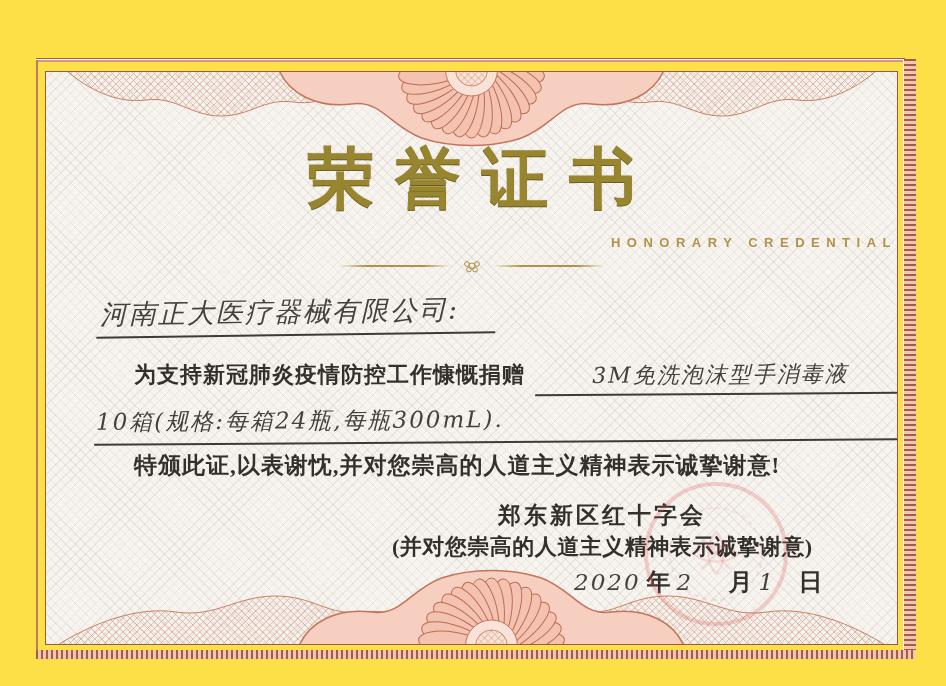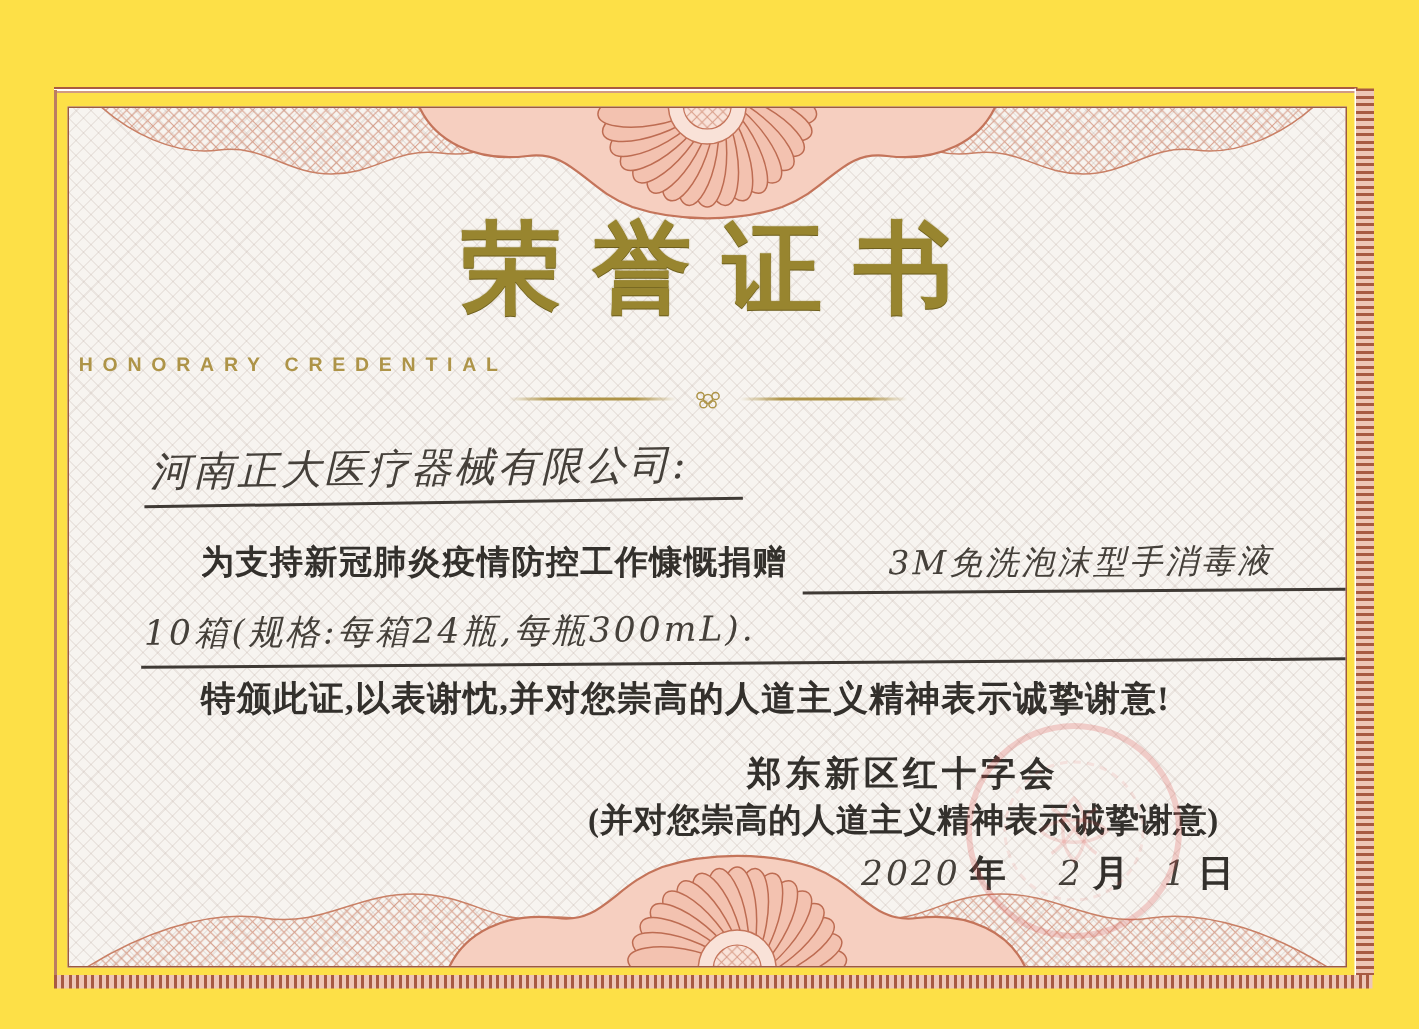--- a/index.html
+++ b/index.html
@@ -35,21 +35,21 @@
   .deco.top{top:-2px;}
   .deco.bottom{bottom:-2px;transform:scaleY(-1);}
   
   .title{
     position:absolute;top:62px;left:0;width:100%;text-align:center;
     font-size:66px;font-weight:bold;letter-spacing:0.32em;text-indent:0.32em;
     color:#98852f;text-shadow:0 1px 0 #6e5f1e, 0 0 1px #857327;
     font-family:"Liberation Serif", serif;
   }
   .subtitle{
-    position:absolute;top:163px;left:0;width:100%;text-align:left;
+    position:absolute;top:163px;left:0;width:100%;text-align:right;
     font-size:13px;font-weight:bold;letter-spacing:0.5em;text-indent:0.5em;color:#ae9448;
     font-family:"Liberation Sans", sans-serif;
   }
   .divider{
     position:absolute;top:186px;left:0;width:100%;height:16px;
     display:flex;align-items:center;justify-content:center;gap:10px;
   }
   .divider .rule{width:112px;height:2px;
     background:linear-gradient(90deg,rgba(174,148,72,0) 0,#ae9448 25%,#ae9448 75%,rgba(174,148,72,0) 100%);}
   
@@ -72,21 +72,21 @@
     position:absolute;left:48px;top:332px;width:812px;font-size:23px;
     border-bottom:2px solid #3f3a35;padding:0 0 6px 2px;transform:rotate(-0.4deg);
   }
   .line4{position:absolute;left:88px;top:378px;font-size:23px;letter-spacing:1px;}
   .issuer{position:absolute;left:452px;top:428px;font-size:23px;letter-spacing:3px;}
   .issuer-note{position:absolute;left:346px;top:460px;font-size:22px;letter-spacing:0.5px;}
   .date-row{
     position:absolute;left:528px;top:494px;display:flex;align-items:baseline;gap:6px;
     font-size:24px;
   }
-  .date-row .val{font-size:23px;min-width:46px;text-align:right;}
+  .date-row .val{font-size:23px;min-width:46px;text-align:left;}
   .date-row .val.day{min-width:34px;}
   .date-row .unit{font-weight:bold;color:#33302c;}
   
   .seal{position:absolute;left:590px;top:400px;width:160px;height:170px;opacity:0.55;}
 </style>
 </head>
 <body>
 
 <div class="page">
 

